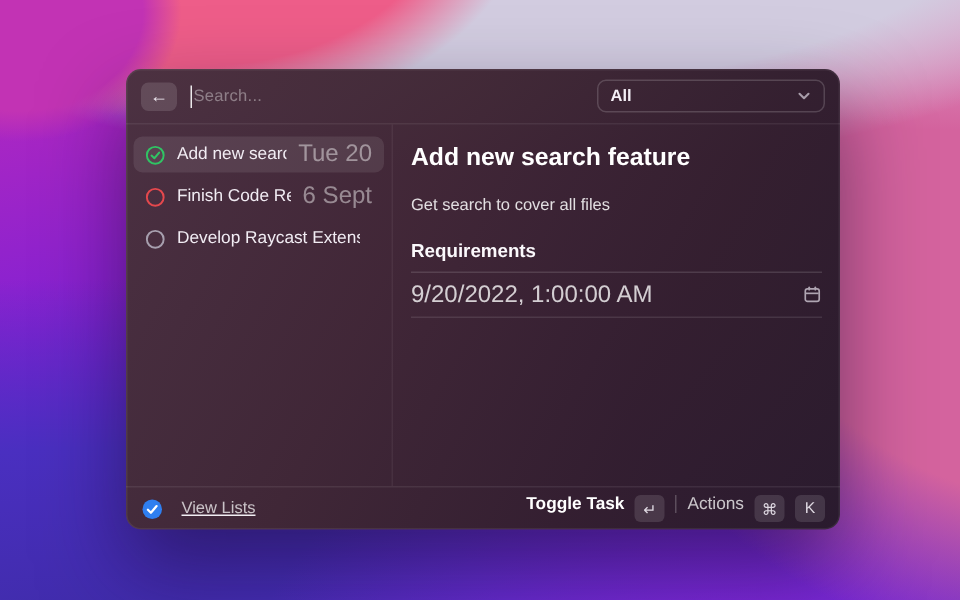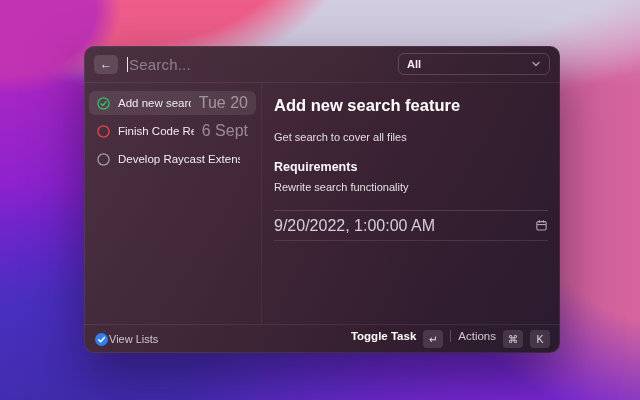--- a/index.html
+++ b/index.html
@@ -30,21 +30,21 @@
     box-shadow:0 24px 55px rgba(20,5,40,0.5), inset 0 0 0 1px rgba(255,255,255,0.07);
     display:flex;flex-direction:column;color:#f2eef3;box-sizing:border-box;
   }
   
   .header{height:36px;flex:0 0 36px;display:flex;align-items:center;gap:9px;
     padding:0 10px;border-bottom:1px solid rgba(255,255,255,0.07);}
   .back-btn{width:24px;height:19px;border-radius:5px;background:rgba(255,255,255,0.13);
     display:flex;align-items:center;justify-content:center;font-size:12px;color:#efe9f1;cursor:default;}
   .search-wrap{display:flex;align-items:center;flex:1;min-width:0;}
   .caret{width:1px;height:15px;background:rgba(255,255,255,0.9);margin-right:1px;}
-  .search-placeholder{font-size:15px;color:rgba(255,255,255,0.38);letter-spacing:.2px;}
+  .search-placeholder{font-size:11px;color:rgba(255,255,255,0.38);letter-spacing:.2px;}
   .dropdown{margin-left:auto;width:152px;height:22px;border:1px solid rgba(255,255,255,0.17);
     border-radius:6px;display:flex;align-items:center;padding:0 8px;box-sizing:border-box;gap:33px;}
   .dropdown-label{font-size:11px;font-weight:700;color:#f3eef5;}
   .dropdown svg{margin-left:auto;opacity:.75;}
   
   .body{flex:1;display:flex;min-height:0;}
   .list{width:178px;flex:0 0 178px;padding:8px 5px;box-sizing:border-box;
     border-right:1px solid rgba(255,255,255,0.06);}
   .row{height:24px;border-radius:6px;display:flex;align-items:center;gap:8px;
     padding:0 8px;margin-bottom:4px;box-sizing:border-box;}
@@ -57,21 +57,21 @@
   .detail-title{font-size:16.5px;font-weight:700;margin:3px 0 16px 0;color:#ffffff;}
   .section-heading{font-size:12.5px;font-weight:700;color:#fbf9fc;margin:0 0 7px 0;}
   .section-body{font-size:11px;color:rgba(255,255,255,0.85);margin:0 0 17px 0;}
   .date-field{margin-top:6px;height:29px;display:flex;align-items:center;
     border-top:1px solid rgba(255,255,255,0.13);border-bottom:1px solid rgba(255,255,255,0.10);}
   .date-value{font-size:16px;color:rgba(255,255,255,0.78);}
   .date-field svg{margin-left:auto;opacity:.8;}
   
   .footer{height:28px;flex:0 0 28px;display:flex;align-items:center;gap:8px;
     padding:0 10px;border-top:1px solid rgba(255,255,255,0.08);}
-  .footer-left{display:flex;align-items:center;gap:0;}
+  .footer-left{display:flex;align-items:center;gap:12px;text-decoration:underline;}
   .footer-label{font-size:11px;color:rgba(255,255,255,0.72);}
   .footer-right{margin-left:auto;display:flex;align-items:flex-start;gap:7px;}
   .action-label{font-size:11.5px;font-weight:700;color:#ffffff;}
   .action-label.secondary{font-weight:400;color:rgba(255,255,255,0.75);}
   .key{min-width:20px;height:18px;padding:0 4px;border-radius:4px;background:rgba(255,255,255,0.12);
     display:flex;align-items:center;justify-content:center;font-size:10.5px;color:#ded8e1;box-sizing:border-box;}
   .vdivider{width:1px;height:12px;background:rgba(255,255,255,0.22);}
 </style>
 </head>
 <body>
@@ -131,21 +131,20 @@
 
     <div class="detail">
       <div class="detail-title">Add new search feature</div>
 
       <div>
         <div class="section-body">Get search to cover all files</div>
       </div>
 
       <div>
         <div class="section-heading">Requirements</div>
-        <div class="section-body">Rewrite search functionality</div>
       </div>
 
       <div class="date-field">
         <span class="date-value">9/20/2022, 1:00:00 AM</span>
         <svg width="13" height="13" viewBox="0 0 14 14" fill="none">
           <rect x="2" y="2.8" width="10" height="9" rx="1.6" stroke="#cfc7d3" stroke-width="1.2"></rect>
           <line x1="2.4" y1="6" x2="11.6" y2="6" stroke="#cfc7d3" stroke-width="1.2"></line>
           <line x1="4.8" y1="1.6" x2="4.8" y2="3.4" stroke="#cfc7d3" stroke-width="1.2" stroke-linecap="round"></line>
           <line x1="9.2" y1="1.6" x2="9.2" y2="3.4" stroke="#cfc7d3" stroke-width="1.2" stroke-linecap="round"></line>
         </svg>

